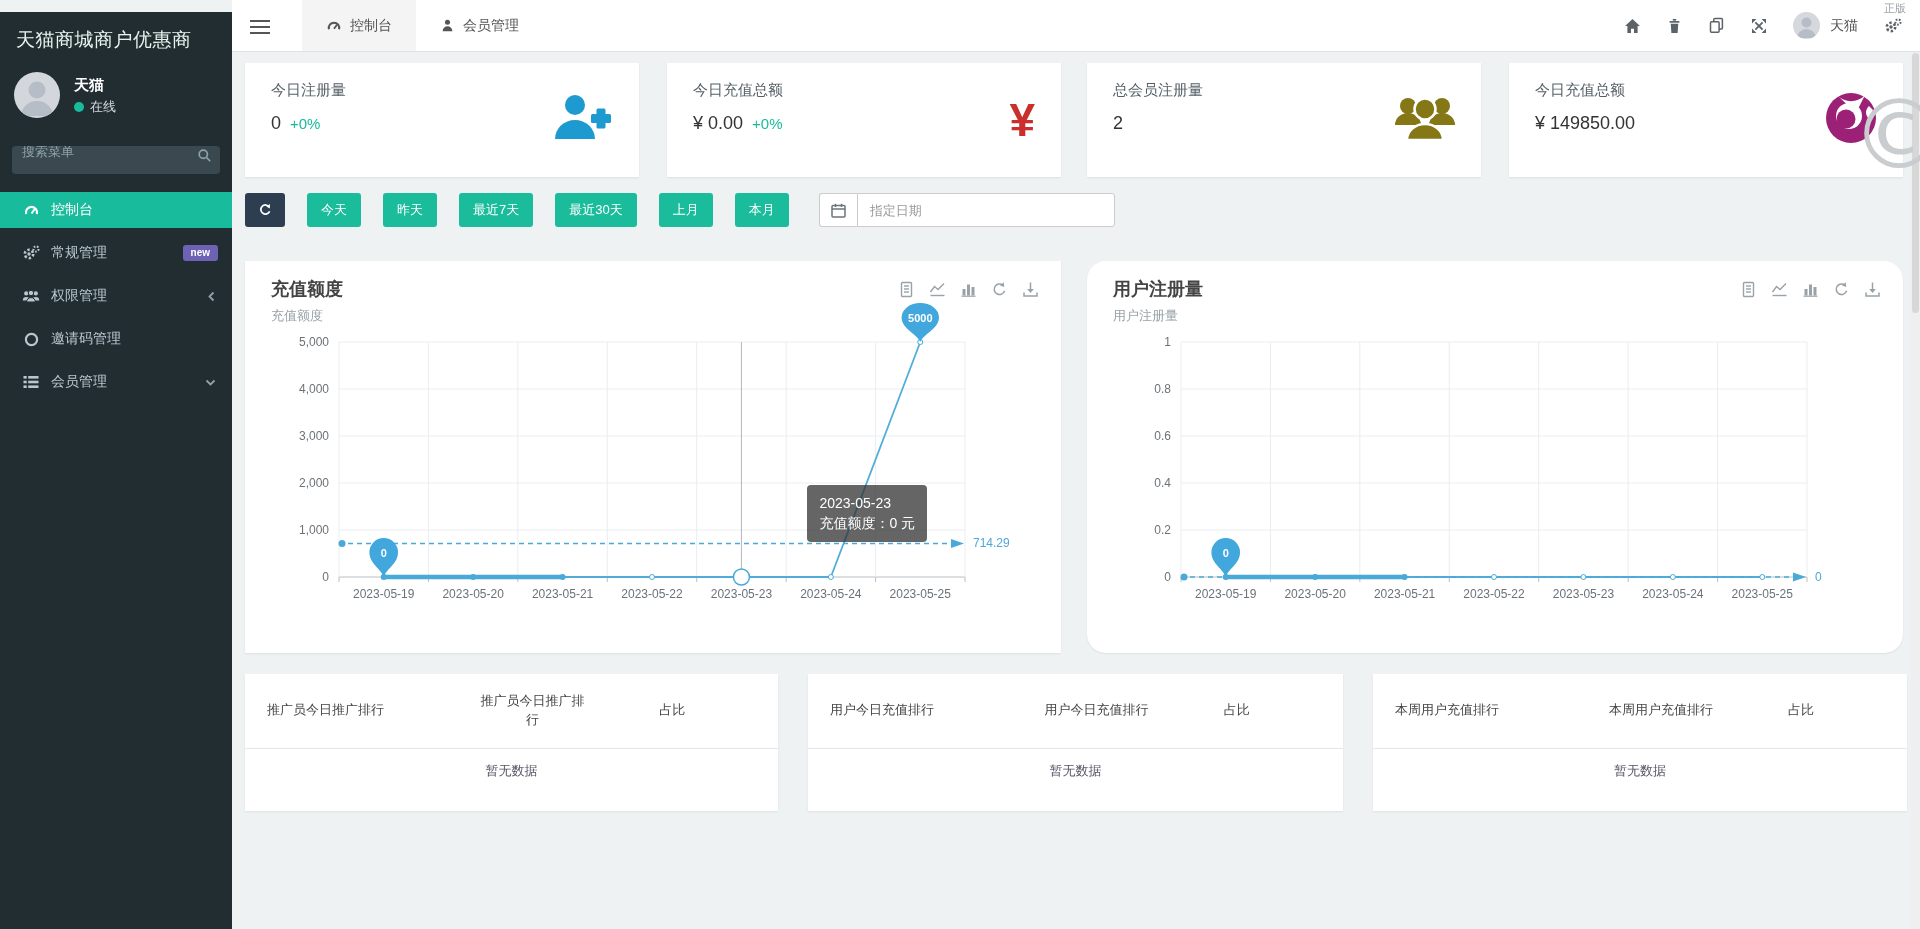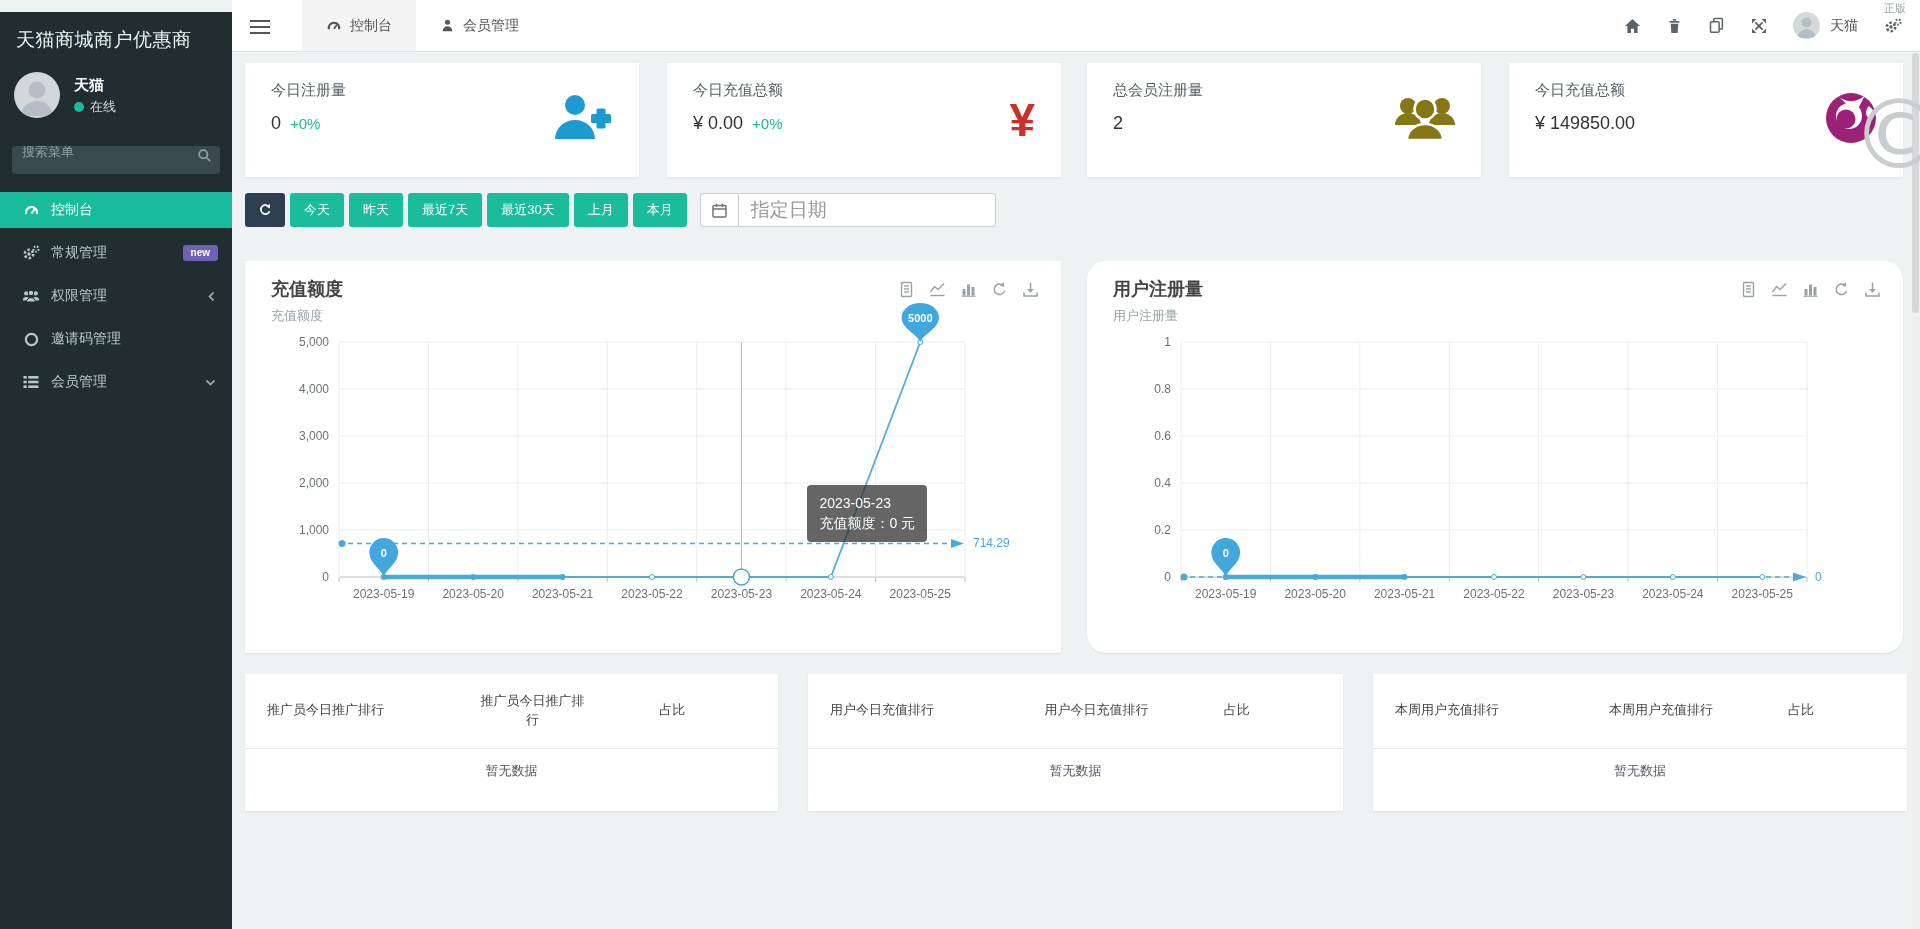--- a/index.html
+++ b/index.html
@@ -41,28 +41,28 @@
   .watermark{position:absolute;left:1851px;top:92px;font-size:96px;line-height:.9;color:#c9cdd0;z-index:30;
     font-family:"DejaVu Sans",sans-serif;}
   
   .stat-card{position:absolute;top:63px;height:114px;width:394px;background:#fff;box-shadow:0 1px 2px rgba(0,0,0,.07);}
   .s-label{position:absolute;left:26px;top:18px;font-size:15px;color:#556066;}
   .s-value{position:absolute;left:26px;top:50px;font-size:18px;color:#333;display:flex;align-items:baseline;gap:9px;}
   .s-delta{font-size:15px;color:#18bc9c;}
   .s-icon{position:absolute;right:26px;top:50%;transform:translateY(-50%);}
   .yuan{font-size:46px;font-weight:800;color:#c9302c;line-height:1;}
   
-  .fbar{position:absolute;left:245px;top:193px;height:34px;display:flex;gap:5px;align-items:center;justify-content:flex-end;}
+  .fbar{position:absolute;left:245px;top:193px;height:34px;display:flex;gap:22px;align-items:center;justify-content:flex-end;}
   .fbtn{height:34px;display:flex;align-items:center;padding:0 14px;background:#1abc9c;color:#fff;font-size:13px;
     border-radius:3px;cursor:pointer;}
   .fbtn.dark{background:#2c3e50;width:14px;justify-content:center;padding:0 13px;}
   .dgroup{display:flex;margin-left:8px;}
   .daddon{width:38px;height:34px;box-sizing:border-box;border:1px solid #ccc;border-right:none;background:#fff;
     display:flex;align-items:center;justify-content:center;border-radius:3px 0 0 3px;}
-  .dgroup input{width:258px;height:34px;box-sizing:border-box;border:1px solid #ccc;font-size:19px;color:#555;
+  .dgroup input{width:258px;height:34px;box-sizing:border-box;border:1px solid #ccc;font-size:13px;color:#555;
     padding:0 12px;outline:none;border-radius:0 3px 3px 0;font-family:"Liberation Sans",sans-serif;}
   .dgroup input::placeholder{color:#999;}
   
   .chart-card{position:absolute;top:261px;width:816px;height:392px;background:#fff;box-shadow:0 1px 2px rgba(0,0,0,.07);}
   .c-title{position:absolute;left:26px;top:16px;font-size:18px;font-weight:bold;color:#444;}
   .c-sub{position:absolute;left:26px;top:46px;font-size:13px;color:#98a2a8;}
   .toolbox{position:absolute;right:22px;top:20px;display:flex;gap:14px;z-index:5;}
   .toolbox .tbi{cursor:pointer;display:flex;}
   svg.plot{position:absolute;left:0;top:0;}
   svg.plot text{font-family:"Liberation Sans",sans-serif;}

